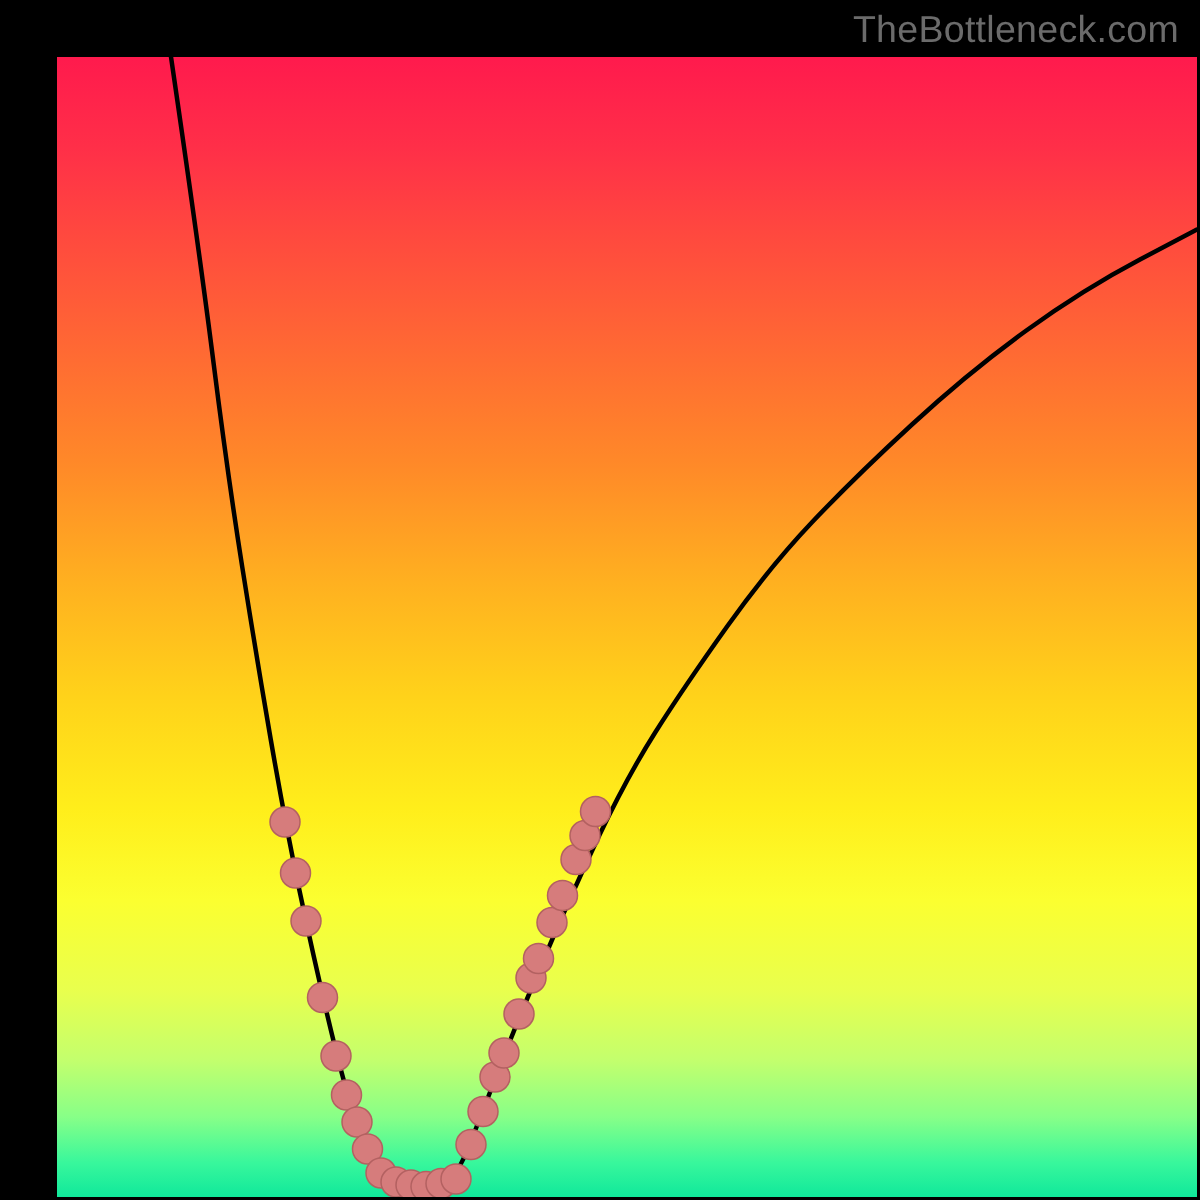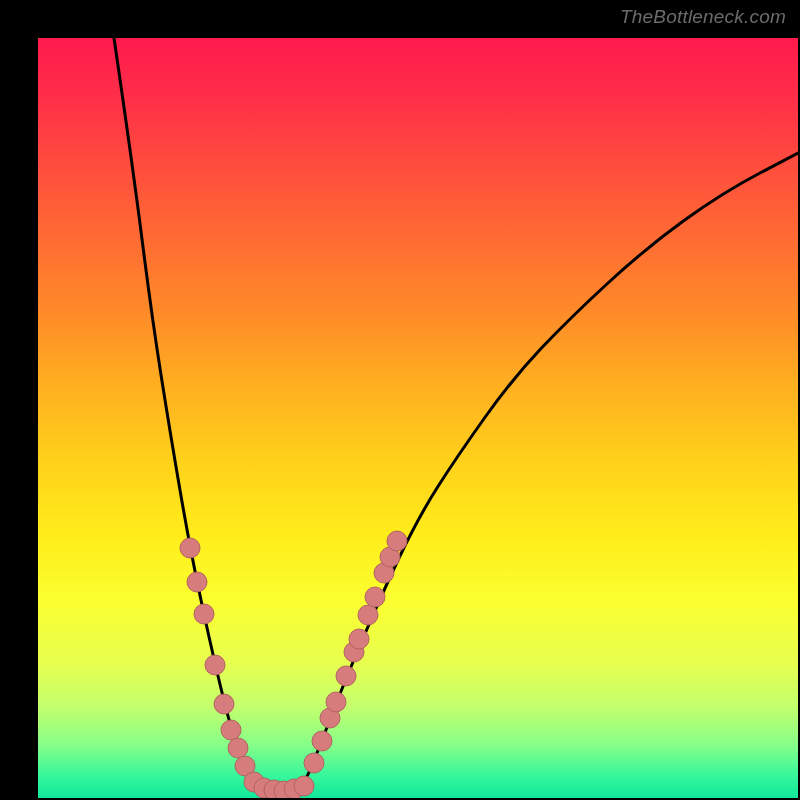--- a/index.html
+++ b/index.html
@@ -15,25 +15,24 @@
     position: relative;
     width: 800px;
     height: 800px;
     background: #000;
   }
   .watermark {
     position: absolute;
     top: 6px;
     right: 14px;
     color: #6b6b6b;
-    font-size: 19px;
+    font-size: 25px;
     font-weight: 400;
     letter-spacing: 0.2px;
     z-index: 3;
-    font-style: italic;
   }
   .plot-area {
     position: absolute;
     left: 38px;
     top: 38px;
     width: 760px;
     height: 760px;
     
     background: linear-gradient(
       to bottom,

